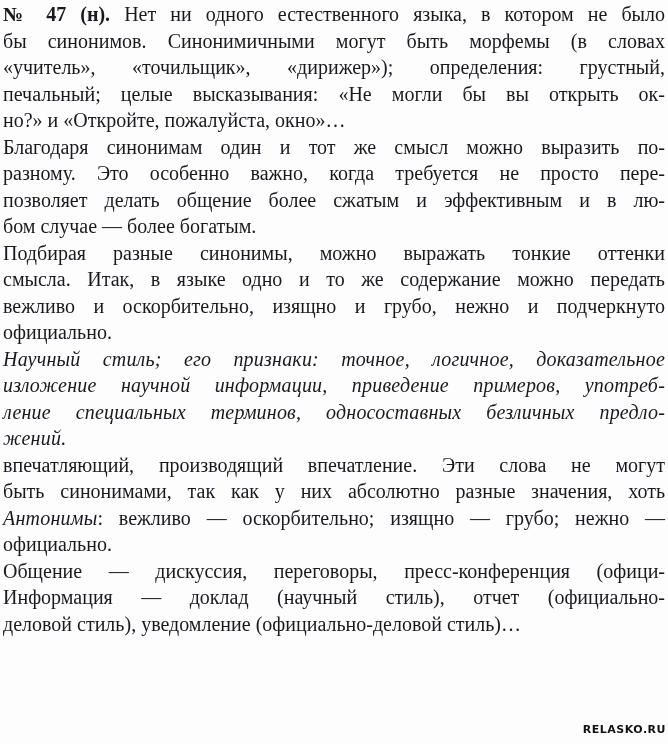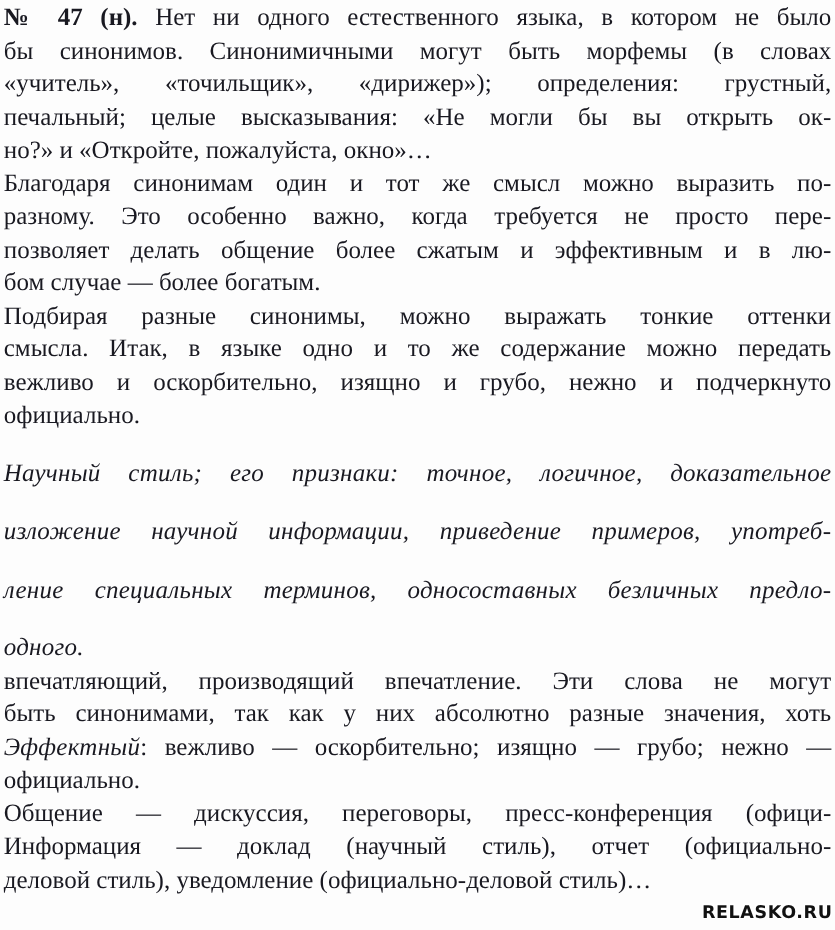--- a/index.html
+++ b/index.html
@@ -14,30 +14,30 @@
     box-sizing: border-box;
     padding: 1px 3px 11px 3px;
     font-family: "Liberation Serif", serif;
     font-size: 20px;
     line-height: 26.5px;
     color: #191921;
   }
   .para { margin: 0; }
   .line { text-align: justify; text-align-last: justify; white-space: normal; }
   .line.plast { text-align-last: auto; }
-  .para.it .line { font-style: italic; letter-spacing: 0.2px; margin-top: 20px; }
+  .para.it .line { font-style: italic; letter-spacing: 0.2px; }
   .seg-bold { font-weight: bold; }
   .seg-italic { font-style: italic; letter-spacing: 0.2px; }
   .seg-normal { font-weight: normal; font-style: normal; }
   .watermark {
     position: absolute;
     right: 2px; bottom: 1px;
     font-family: "DejaVu Sans", sans-serif;
     font-weight: bold;
-    font-size: 14px;
+    font-size: 11px;
     letter-spacing: 0.5px;
     color: #111111;
     text-shadow: -1px -1px 0 #ffffff, 1px -1px 0 #ffffff,
                  -1px 1px 0 #ffffff, 1px 1px 0 #ffffff,
                  -1px 0 0 #ffffff, 1px 0 0 #ffffff,
                  0 -1px 0 #ffffff, 0 1px 0 #ffffff;
   }
 </style>
 </head>
 <body>
@@ -63,30 +63,30 @@
     <div class="line"><span class="seg-normal">Подбирая разные синонимы, можно выражать тонкие оттенки</span></div>
     <div class="line"><span class="seg-normal">смысла. Итак, в языке одно и то же содержание можно передать</span></div>
     <div class="line"><span class="seg-normal">вежливо и оскорбительно, изящно и грубо, нежно и подчеркнуто</span></div>
     <div class="line plast"><span class="seg-normal">официально.</span></div>
   </div>
 
   <div class="para it">
     <div class="line"><span class="seg-italic">Научный стиль; его признаки: точное, логичное, доказательное</span></div>
     <div class="line"><span class="seg-italic">изложение научной информации, приведение примеров, употреб-</span></div>
     <div class="line"><span class="seg-italic">ление специальных терминов, односоставных безличных предло-</span></div>
-    <div class="line plast"><span class="seg-italic">одного.</span></div>
+    <div class="line plast"><span class="seg-italic">жений.</span></div>
   </div>
 
   <div class="para">
     <div class="line"><span class="seg-normal">впечатляющий, производящий впечатление. Эти слова не могут</span></div>
     <div class="line"><span class="seg-normal">быть синонимами, так как у них абсолютно разные значения, хоть</span></div>
   </div>
 
   <div class="para">
-    <div class="line"><span class="seg-italic">Эффектный</span><span class="seg-normal">: вежливо — оскорбительно; изящно — грубо; нежно —</span></div>
+    <div class="line"><span class="seg-italic">Антонимы</span><span class="seg-normal">: вежливо — оскорбительно; изящно — грубо; нежно —</span></div>
     <div class="line plast"><span class="seg-normal">официально.</span></div>
   </div>
 
   <div class="para">
     <div class="line"><span class="seg-normal">Общение — дискуссия, переговоры, пресс-конференция (офици-</span></div>
   </div>
 
   <div class="para">
     <div class="line"><span class="seg-normal">Информация — доклад (научный стиль), отчет (официально-</span></div>
     <div class="line plast"><span class="seg-normal">деловой стиль), уведомление (официально-деловой стиль)…</span></div>

